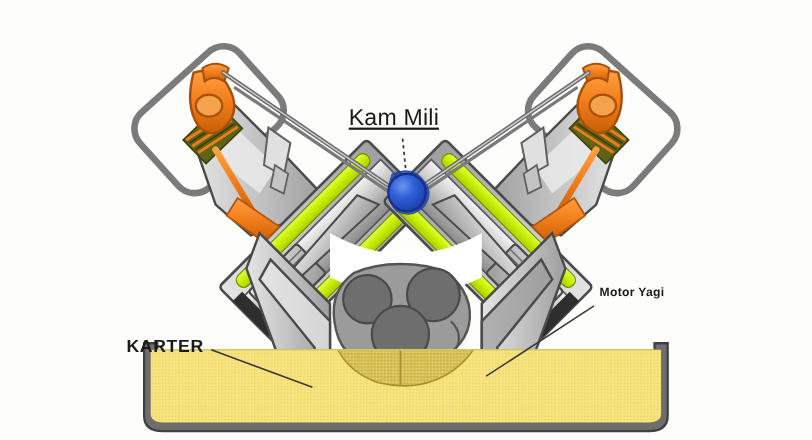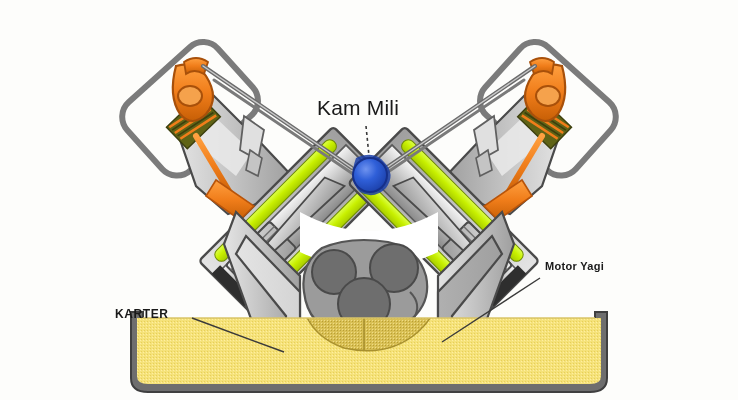--- a/index.html
+++ b/index.html
@@ -19,24 +19,25 @@
     position:absolute;
     color:#1a1a1a;
     white-space:nowrap;
     line-height:1;
     user-select:none;
   }
   #label-kam-mili{
     left:317px;top:97px;
     font-size:21px;font-weight:400;
     letter-spacing:0.2px;
+    text-decoration:underline;
   }
   #label-karter{
     left:115px;top:308px;
-    font-size:12px;font-weight:700;
+    font-size:16px;font-weight:700;
     letter-spacing:0.6px;
   }
   #label-motor-yagi{
     left:545px;top:261px;
     font-size:11px;font-weight:700;
     letter-spacing:0.3px;
   }
 </style>
 </head>
 <body>

